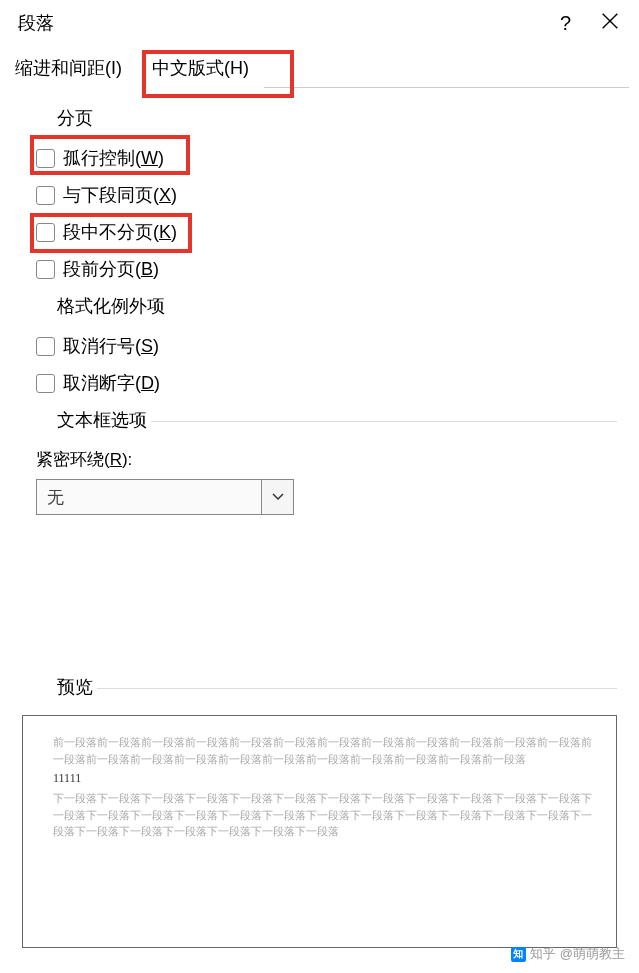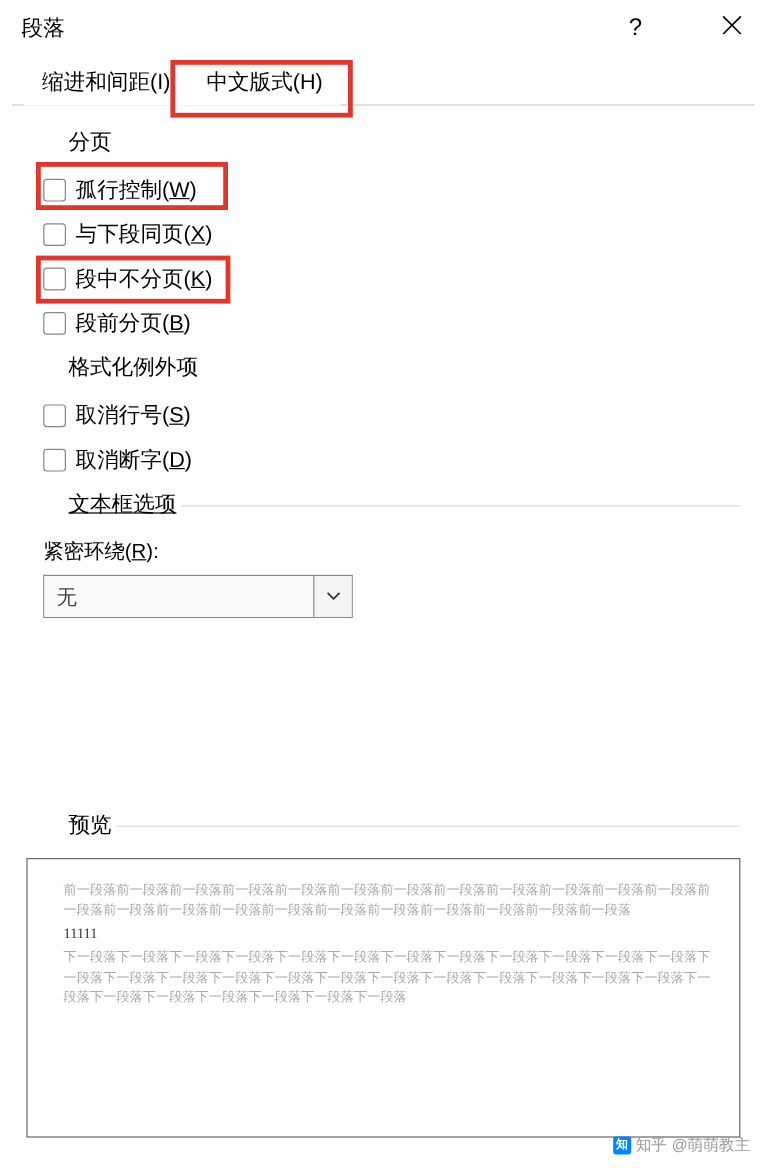--- a/index.html
+++ b/index.html
@@ -10,30 +10,29 @@
       height: 973px;
       position: relative;
       font-size: 17px;
       color: #000;
     }
     .titlebar {
       display: flex;
       align-items: center;
       padding: 10px 18px 12px 18px;
       height: 48px;
-      gap: 36px;
     }
     .titlebar .title { flex: 1; font-size: 18px; }
     .titlebar .help { font-size: 20px; margin-right: 28px; cursor: pointer; }
     .titlebar .close { cursor: pointer; }
     .close svg { width: 22px; height: 22px; stroke: #000; stroke-width: 1.5; }
 
     .tabs {
       display: flex;
-      padding: 0 20px;
+      padding: 0 0;
       position: relative;
     }
     .tab {
       padding: 7px 14px;
       border: 1px solid transparent;
       cursor: pointer;
       font-size: 18px;
       background: #fff;
       position: relative;
       z-index: 2;
@@ -198,21 +197,21 @@
     <div class="chk-row">
       <div class="chk"></div>
       <span class="chk-label"><span>取消行号(</span><u>S</u><span>)</span></span>
     </div>
     <div class="chk-row">
       <div class="chk"></div>
       <span class="chk-label"><span>取消断字(</span><u>D</u><span>)</span></span>
     </div>
   </div>
 
-  <div class="section-title with-line" style="margin-top:8px;text-decoration:underline;">
+  <div class="section-title with-line" style="margin-top:8px;">
     <span>文本框选项</span>
     <div class="section-line"></div>
   </div>
   <div class="indent">
     <div style="margin-bottom:6px;"><span>紧密环绕(</span><u>R</u><span>):</span></div>
     <div class="dropdown-wrap" style="padding-left:0;">
       <div class="dropdown">
         <div class="dd-val">无</div>
         <div class="dd-btn">
           <svg viewBox="0 0 12 8">

